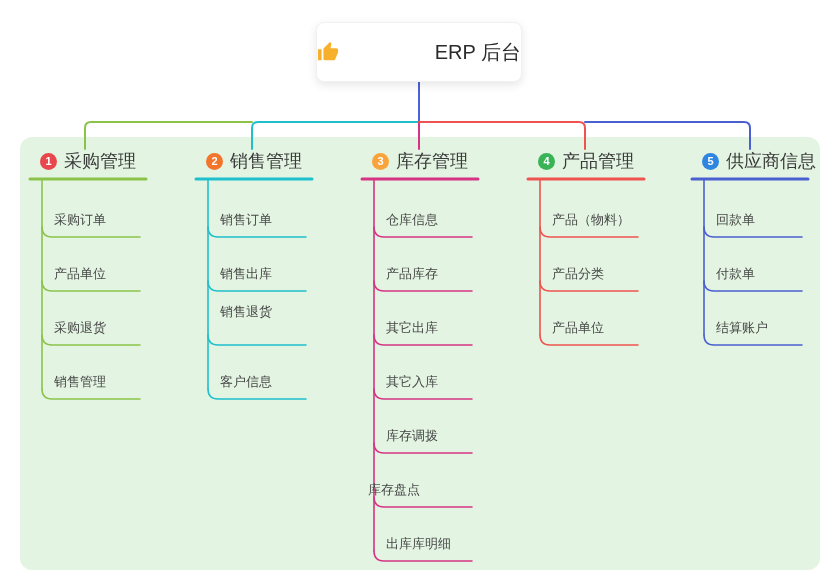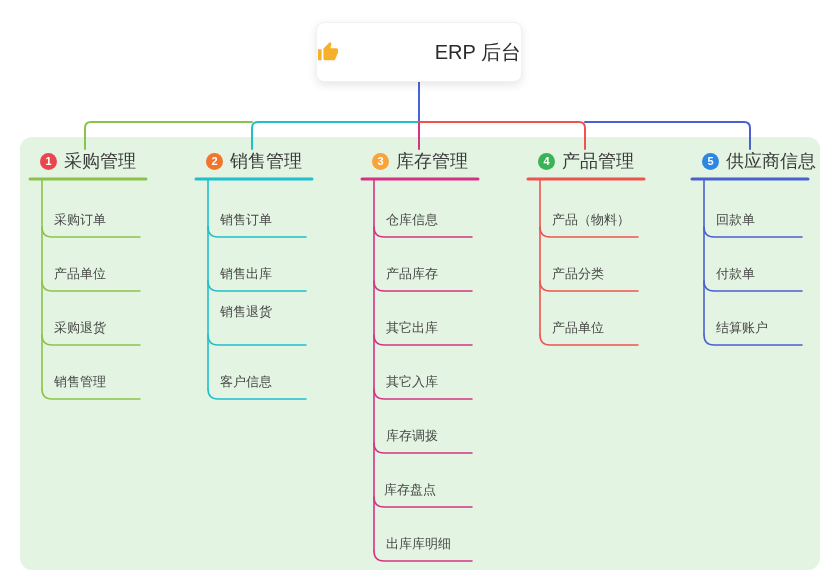--- a/index.html
+++ b/index.html
@@ -139,21 +139,21 @@
   <div class="child-label" style="left:220px;top:205px">销售订单</div>
   <div class="child-label" style="left:220px;top:259px">销售出库</div>
   <div class="child-label" style="left:220px;top:297px">销售退货</div>
   <div class="child-label" style="left:220px;top:367px">客户信息</div>
 
   <div class="child-label" style="left:386px;top:205px">仓库信息</div>
   <div class="child-label" style="left:386px;top:259px">产品库存</div>
   <div class="child-label" style="left:386px;top:313px">其它出库</div>
   <div class="child-label" style="left:386px;top:367px">其它入库</div>
   <div class="child-label" style="left:386px;top:421px">库存调拨</div>
-  <div class="child-label" style="left:384px;top:475px">库存盘点</div>
+  <div class="child-label" style="left:368px;top:475px">库存盘点</div>
   <div class="child-label" style="left:386px;top:529px">出库库明细</div>
 
   <div class="child-label" style="left:552px;top:205px">产品（物料）</div>
   <div class="child-label" style="left:552px;top:259px">产品分类</div>
   <div class="child-label" style="left:552px;top:313px">产品单位</div>
 
   <div class="child-label" style="left:716px;top:205px">回款单</div>
   <div class="child-label" style="left:716px;top:259px">付款单</div>
   <div class="child-label" style="left:716px;top:313px">结算账户</div>
 

